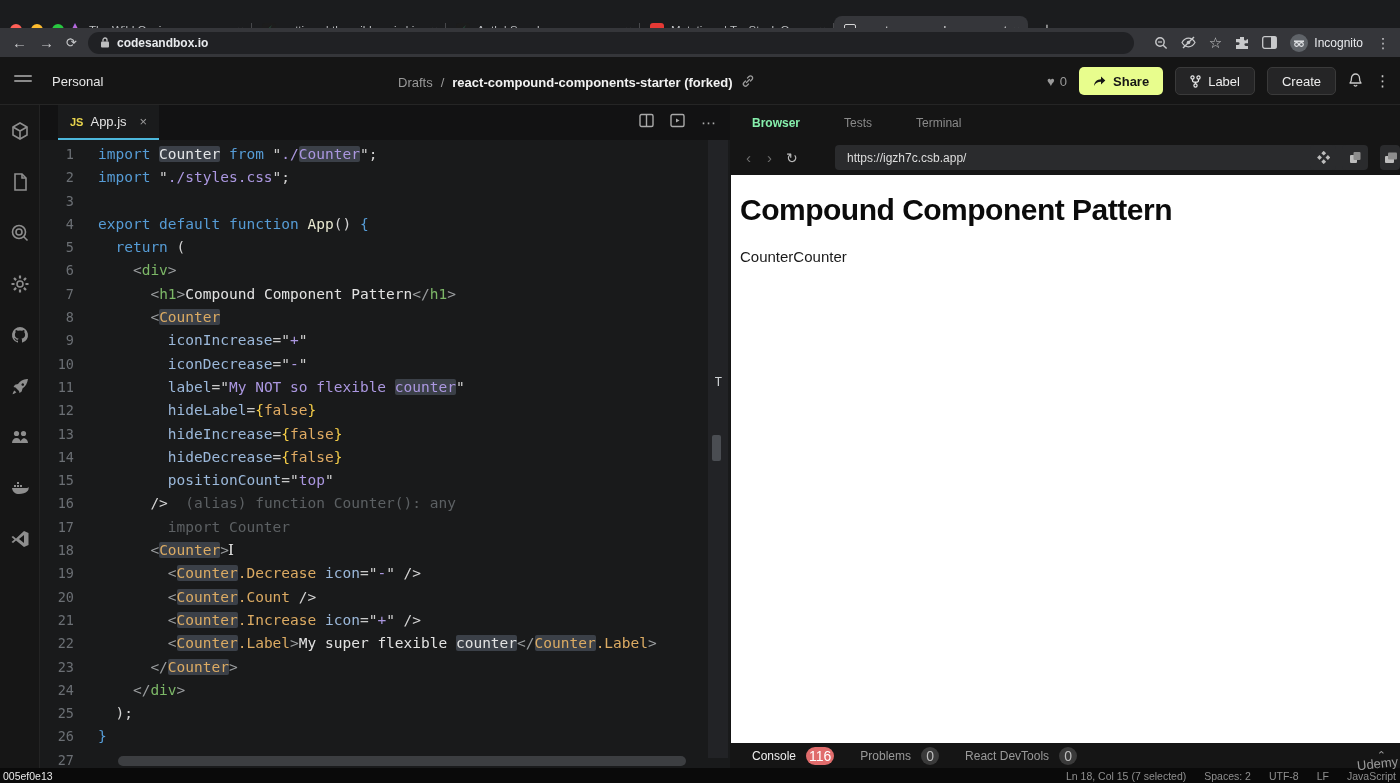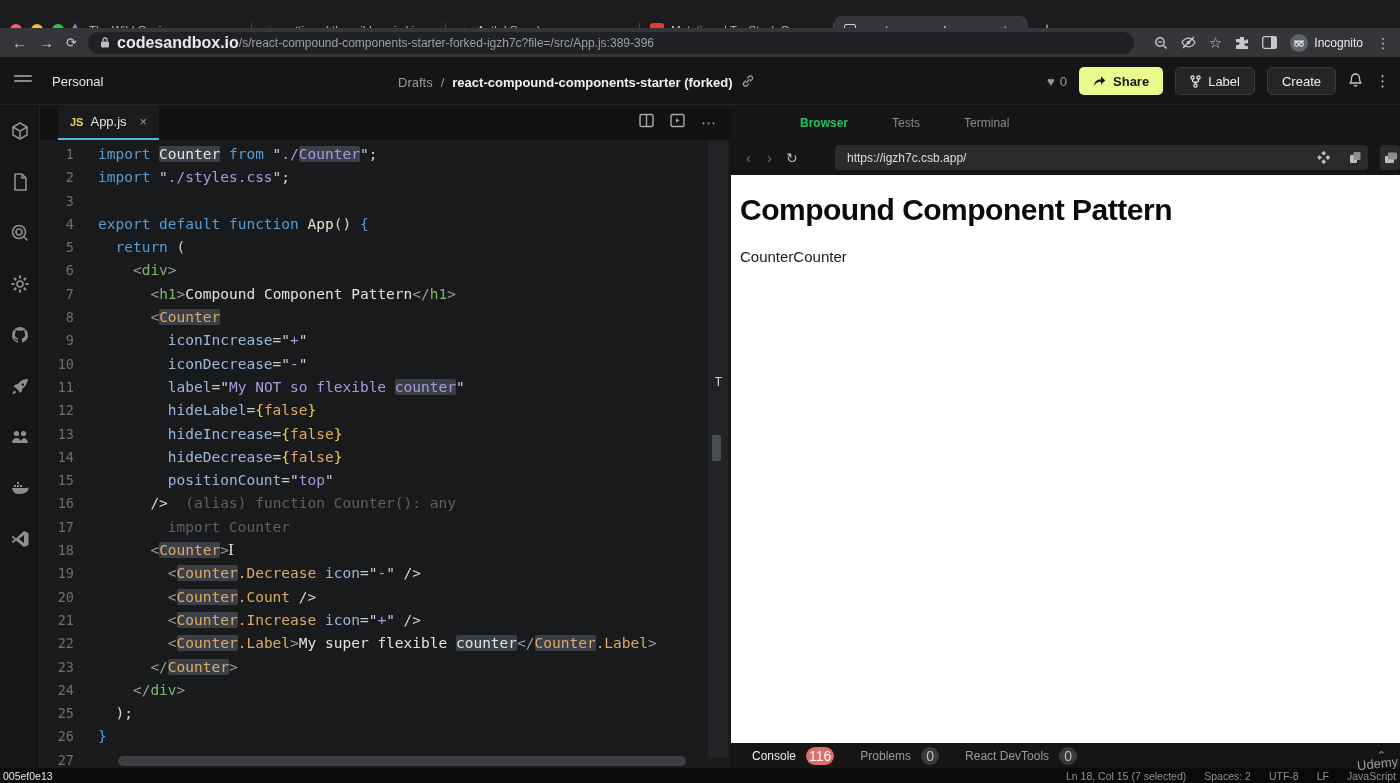--- a/index.html
+++ b/index.html
@@ -24,21 +24,21 @@
   .fav.blank { background:transparent; border:1.5px solid #d5d5d5; border-radius:2px; width:12px; height:12px; }
   .newtab { position:absolute; left:1042px; top:3px; color:#c2c2c2; font-size:17px; }
   .tab-chevron { position:absolute; left:1386px; top:4px; color:#b9b9b9; font-size:12px; }
 
   
   .toolbar { position:absolute; left:0; top:28px; width:1400px; height:29px; background:#35363a; display:flex; align-items:center; }
   .navic { color:#c8c9cb; font-size:15px; margin-left:12px; }
   .navic.small { font-size:13px; }
   .urlpill { position:absolute; left:88px; top:4px; width:1046px; height:22px; background:#202124; border-radius:11px; display:flex; align-items:center; padding:0 12px; }
   .lock { color:#bdbebf; font-size:10px; margin-right:7px; }
-  .urlhost { color:#e8eaed; font-size:16px; font-weight:bold; }
+  .urlhost { color:#e8eaed; font-size:12px; font-weight:bold; }
   .urlpath { color:#9aa0a6; font-size:12px; white-space:nowrap; overflow:hidden; }
   .tb-right { position:absolute; right:0; top:0; height:29px; display:flex; align-items:center; gap:13px; padding-right:10px; }
   .tb-ic { color:#c8c9cb; font-size:13px; display:flex; align-items:center; }
   .incog { display:flex; align-items:center; gap:6px; color:#e8eaed; font-size:12px; }
   .incog-circ { width:18px; height:18px; border-radius:50%; background:#5f6368; display:flex; align-items:center; justify-content:center; }
 
   
   .csbhead { position:absolute; left:0; top:57px; width:1400px; height:48px; background:#151515; border-bottom:1px solid #252525; }
   .burger { position:absolute; left:14px; top:18px; width:18px; }
   .burger i { display:block; height:2px; background:#8a8a8a; margin-bottom:3px; border-radius:1px; }
@@ -78,21 +78,21 @@
   .ruler { position:absolute; right:2px; top:35px; width:20px; height:618px; background:#222326; }
   .ruler-T { position:absolute; right:6px; top:235px; color:#cfd2d4; font-size:12px; font-family:"DejaVu Sans Mono",monospace; }
   .ruler-thumb { position:absolute; right:7px; top:295px; width:9px; height:26px; background:#4a4d52; border-radius:2px; }
   .hscroll { position:absolute; left:78px; bottom:2px; width:568px; height:10px; background:#3c3e41; border-radius:5px; }
   .ibeam { position:absolute; left:188px; top:436px; width:10px; height:16px; }
   .ibeam::before { content:"I"; color:#e8e8e8; text-shadow:0 0 2px #000; font-size:15px; font-family:"DejaVu Serif",serif; }
 
   
   .preview { position:absolute; left:730px; top:105px; width:670px; height:663px; background:#151515; }
   .pv-tabs { position:absolute; left:0; top:0; height:35px; display:flex; align-items:center; gap:44px; padding-left:22px; font-size:12px; color:#8a8a8a; }
-  .pv-tabs .on { color:#22c55e; font-weight:bold;margin-left:48px; }
+  .pv-tabs .on { color:#86efac; font-weight:bold; }
   .pv-nav { position:absolute; left:0; top:35px; width:670px; height:35px; display:flex; align-items:center; }
   .pv-arrow { color:#6f6f6f; font-size:15px; margin-left:16px; }
   .pv-reload { color:#b9b9b9; font-size:14px; margin-left:14px; }
   .pv-url { position:absolute; left:105px; top:5px; width:528px; height:25px; background:#2a2b2d; border-radius:4px; color:#dedede; font-size:12px; display:flex; align-items:center; padding:0 12px; }
   .pv-navic { position:absolute; top:5px; width:26px; height:25px; background:#2a2b2d; border-radius:4px; display:flex; align-items:center; justify-content:center; }
   .pv-navic svg { width:13px; height:13px; fill:#bdbdbd; }
   .pv-white { position:absolute; left:1px; top:70px; width:669px; height:568px; background:#ffffff; }
   .pv-h1 { position:absolute; left:9px; top:18px; color:#0b0b0b; font-size:30px; font-weight:bold; letter-spacing:-0.5px; }
   .pv-body { position:absolute; left:9px; top:73px; color:#1a1a1a; font-size:15px; }
   .pv-console { position:absolute; left:0; bottom:0; width:670px; height:25px; background:#151515; display:flex; align-items:center; gap:4px; font-size:12px; color:#9a9a9a; }
@@ -155,21 +155,20 @@
     <span class="navic small">⟳</span>
     <span class="navic">⌂</span>
     <div class="urlpill">
       <span class="lock">
         <svg width="10" height="11" viewBox="0 0 10 11">
             <rect x="1" y="4.5" width="8" height="6" rx="1" fill="#bdbebf"></rect>
             <path d="M3 4.5V3a2 2 0 0 1 4 0v1.5" stroke="#bdbebf" fill="none" stroke-width="1.3"></path>
           </svg>
       </span>
       <span class="urlhost">codesandbox.io</span>
-        <span class="urlpath">/s/react-compound-components-starter-forked-igzh7c?file=/src/App.js:389-396</span>
     </div>
     <div class="tb-right">
       <span class="tb-ic">
         <svg width="14" height="14" viewBox="0 0 14 14">
             <circle cx="6" cy="6" r="4.2" stroke="#c8c9cb" fill="none" stroke-width="1.4"></circle>
             <line x1="9.2" y1="9.2" x2="12.6" y2="12.6" stroke="#c8c9cb" stroke-width="1.4"></line>
             <line x1="4" y1="6" x2="8" y2="6" stroke="#c8c9cb" stroke-width="1.2"></line>
           </svg>
       </span>
       <span class="tb-ic">

